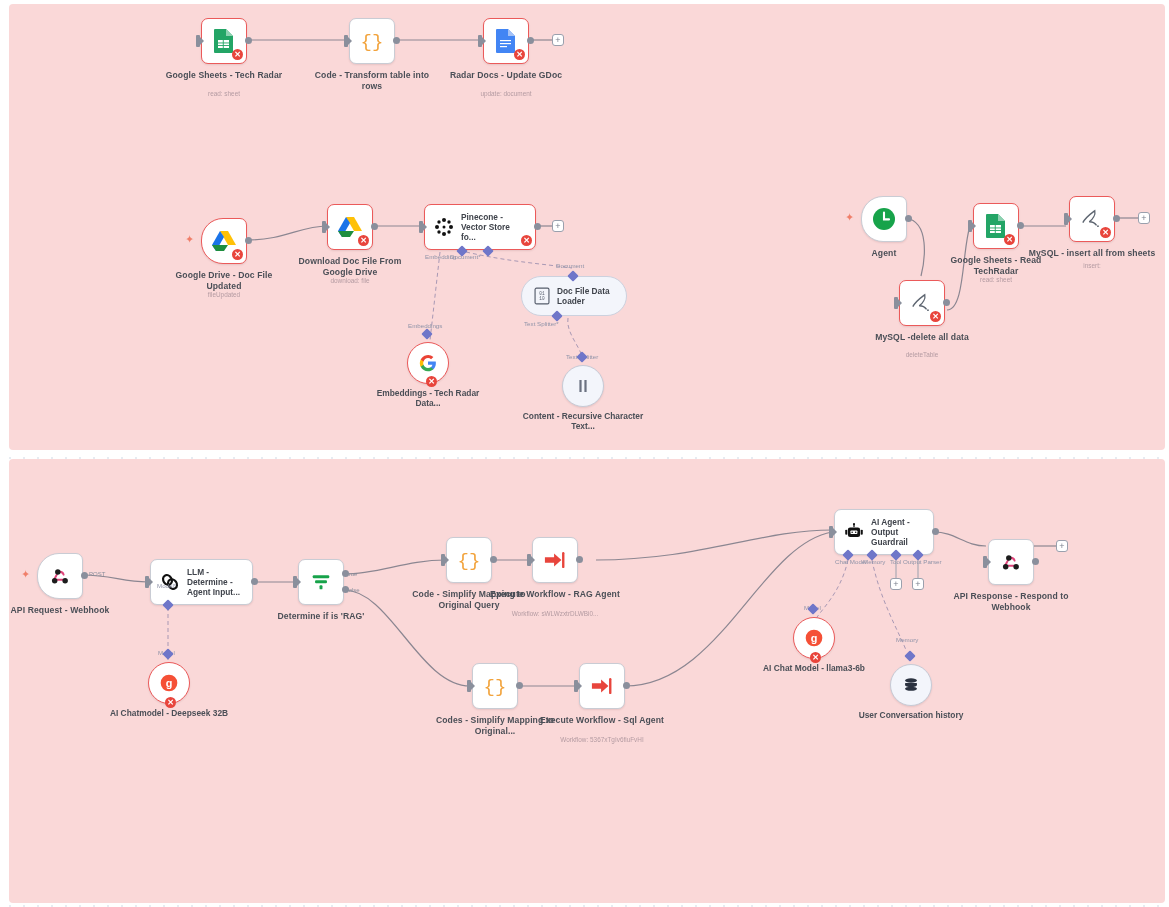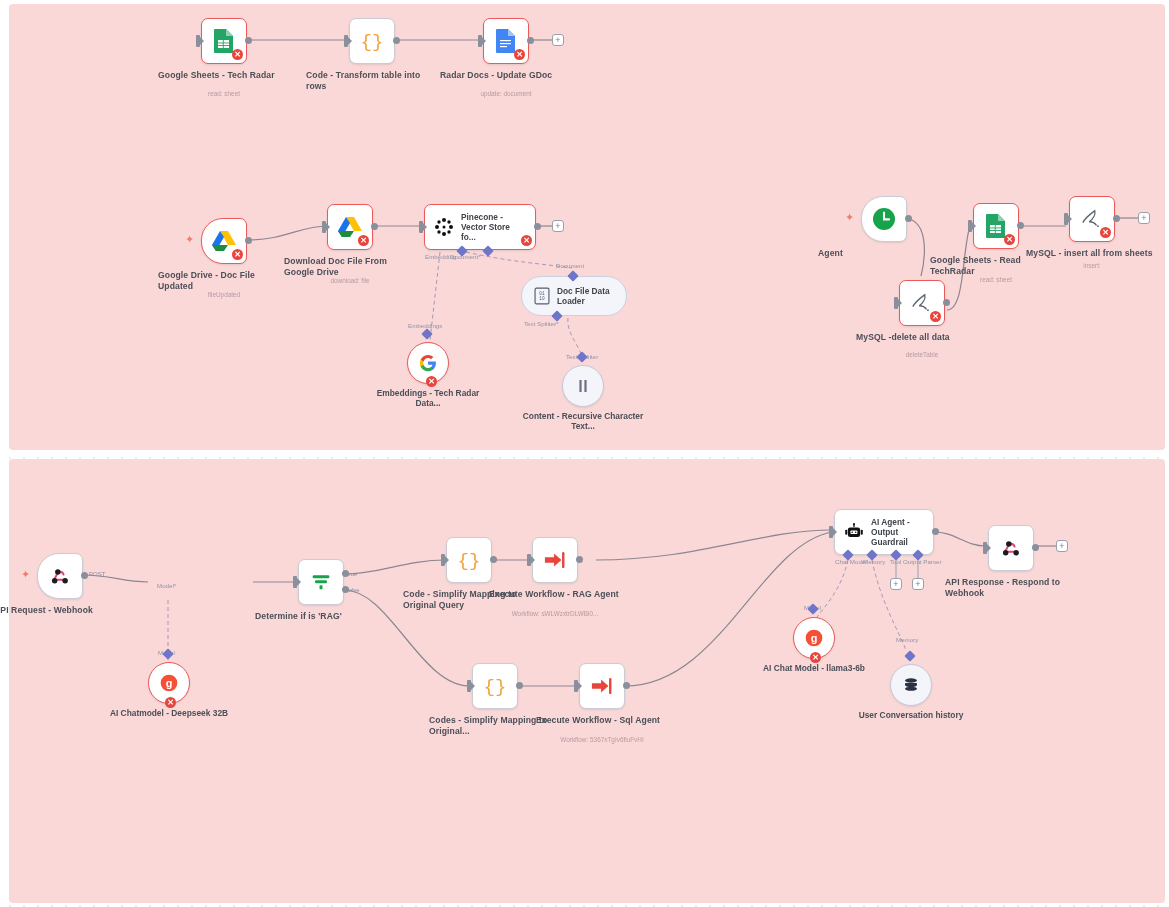--- a/index.html
+++ b/index.html
@@ -44,21 +44,21 @@
     display:flex;align-items:center;
     box-shadow:0 1px 2px rgba(60,20,30,.10);
   }
   .node.ok .box{border-color:#c9ccd4;}
   .node.sq .box{width:46px;height:46px;justify-content:center;}
   .node.wide .box{width:102px;height:46px;padding-left:9px;gap:7px;}
   .node.trig .box{border-radius:22px 7px 7px 22px;width:46px;height:46px;justify-content:center;}
 
   .node .ttl{
     position:absolute;left:50%;transform:translateX(-50%);
-    top:52px;width:132px;text-align:left;
+    top:52px;width:132px;text-align:center;
     font-size:8.6px;line-height:10.6px;color:#4b4f57;font-weight:600;
     letter-spacing:.1px;
   }
   .node .sub{
     position:absolute;left:50%;transform:translateX(-50%);
     width:150px;text-align:center;
     font-size:6.4px;line-height:8px;color:#b49ba2;
   }
   .node .inner-label{
     font-size:8.3px;line-height:10px;color:#3f434b;font-weight:600;
@@ -389,20 +389,34 @@
       <circle cx="6.2" cy="17.2" r="3" fill="#1c1c1c"></circle>
       <circle cx="17.6" cy="17.2" r="3" fill="#1c1c1c"></circle>
     </svg>
   </div>
   <span class="bolt" style="left:-16px;top:16px">✦</span>
   <div class="port" style="left:44px;top:19px"></div>
   <span class="plabel" style="left:52px;top:18px">POST</span>
   <div class="ttl">API Request - Webhook</div>
 </div>
 
+<div class="node wide ok" style="left:150px;top:559px">
+  <div class="box" style="width:103px">
+    <svg class="icn" width="20" height="20" viewBox="0 0 24 24">
+      <g fill="none" stroke="#111" stroke-width="2.6">
+        <ellipse cx="9" cy="9.5" rx="5" ry="6" transform="rotate(-35 9 9.5)"></ellipse>
+        <ellipse cx="15" cy="14.5" rx="5" ry="6" transform="rotate(-35 15 14.5)"></ellipse>
+      </g>
+    </svg>
+    <span class="inner-label">LLM - Determine - Agent Input...</span>
+  </div>
+  <div class="inport" style="left:-5px;top:17px"></div>
+  <div class="port" style="left:101px;top:19px"></div>
+  <div class="diamond" style="left:14px;top:42px"></div>
+</div>
 <span class="wlabel" style="left:157px;top:582px;color:#8f93a8">Model*</span>
 
 <span class="wlabel" style="left:158px;top:649px">Model</span>
 <div class="subnode" style="left:148px;top:662px">
   <div class="diamond" style="left:16px;top:-12px"></div>
   <div class="circ">
     <svg class="icn" width="20" height="20" viewBox="0 0 24 24">
       <circle cx="12" cy="12" r="10" fill="#f55036"></circle>
       <text x="12" y="17" font-size="13" font-weight="700" fill="#fff" text-anchor="middle" font-family="Liberation Sans, sans-serif">g</text>
     </svg>
@@ -527,21 +541,21 @@
         <ellipse cx="12" cy="6" rx="8" ry="3"></ellipse>
         <rect x="4" y="9.4" width="16" height="2.6" rx="1"></rect>
         <ellipse cx="12" cy="12" rx="8" ry="2.6"></ellipse>
         <ellipse cx="12" cy="17" rx="8" ry="2.6"></ellipse>
       </g>
     </svg>
   </div>
   <div class="ttl">User Conversation history</div>
 </div>
 
-<div class="node sq ok" style="left:988px;top:525px">
+<div class="node sq ok" style="left:988px;top:539px">
   <div class="box">
     <svg class="icn" width="22" height="22" viewBox="0 0 24 24">
       <g fill="none" stroke="#e0457b" stroke-width="2.2" stroke-linecap="round">
         <path d="M8.5 10.5L5.5 16"></path>
             <path d="M12 7.5c2.2 0 3.6 1.8 3.9 3"></path>
             <path d="M15.5 16h-7"></path>
       </g>
       <circle cx="9.6" cy="7.6" r="3" fill="#1c1c1c"></circle>
       <circle cx="6.2" cy="17.2" r="3" fill="#1c1c1c"></circle>
       <circle cx="17.6" cy="17.2" r="3" fill="#1c1c1c"></circle>

